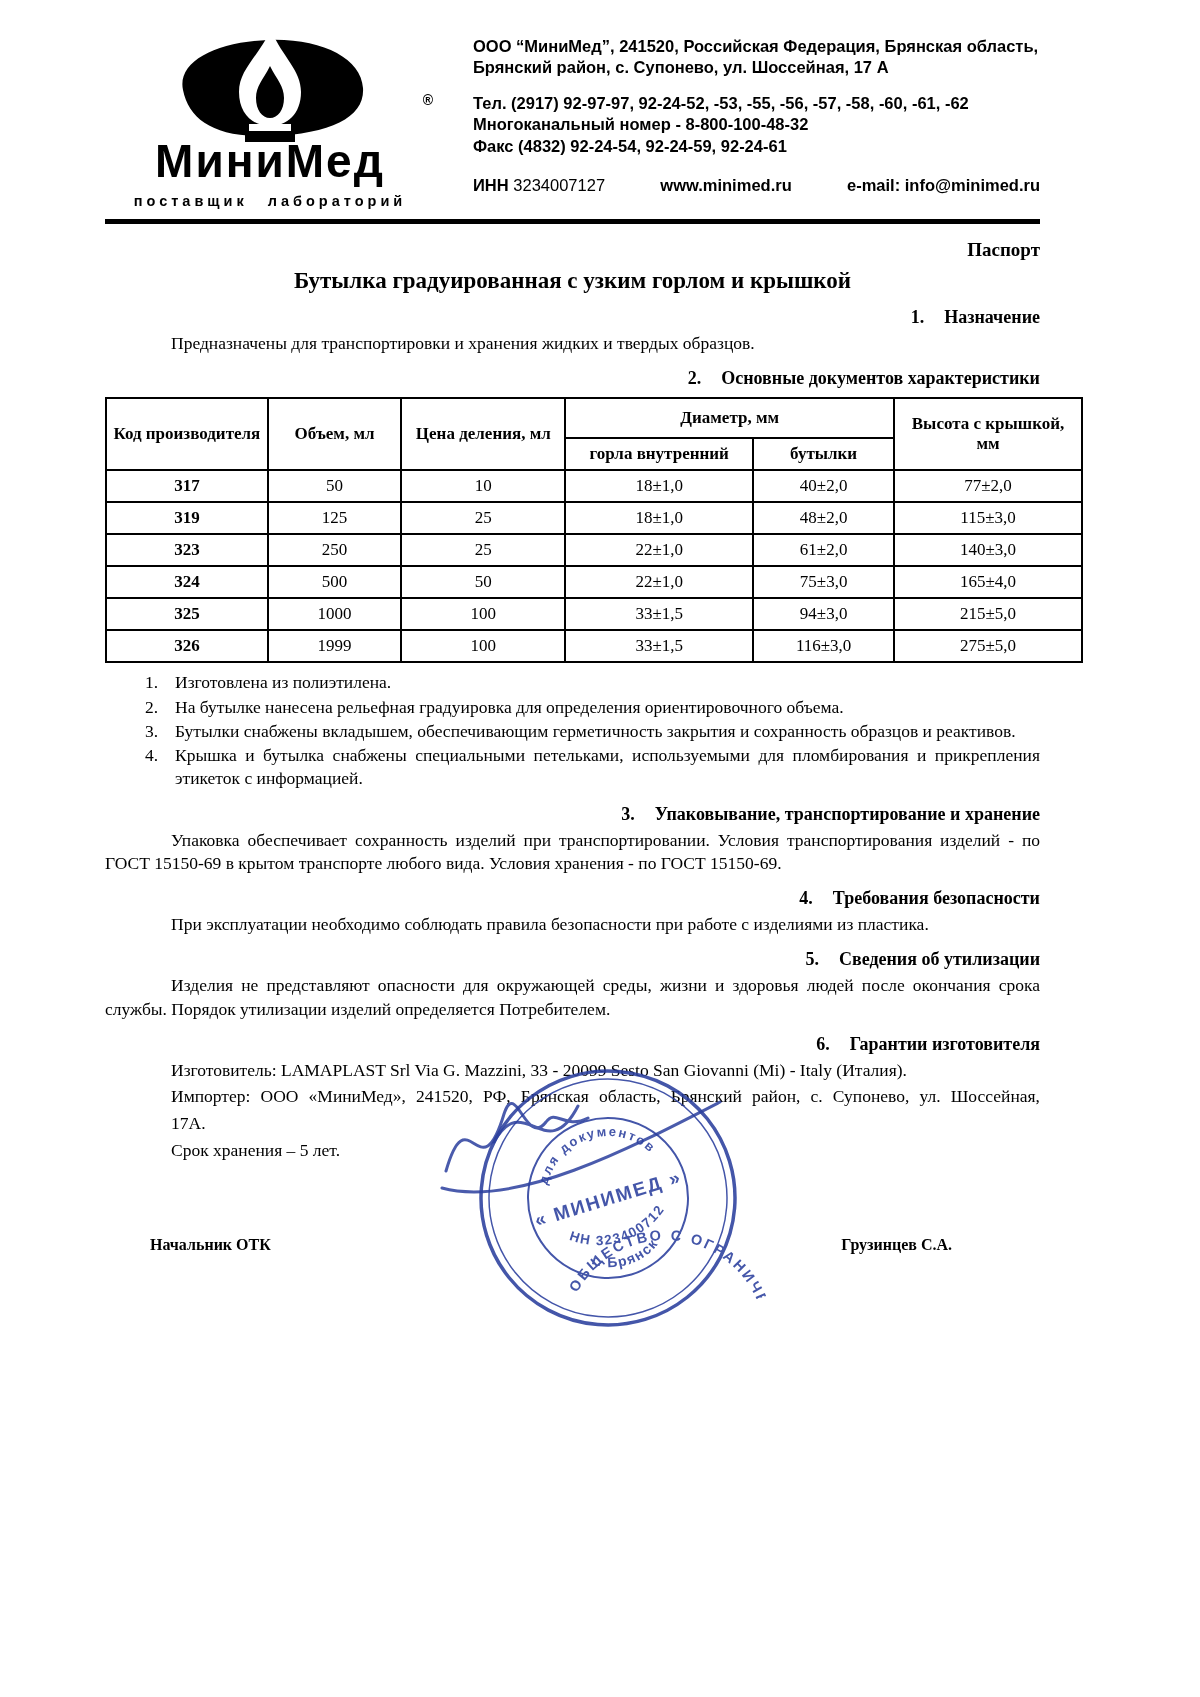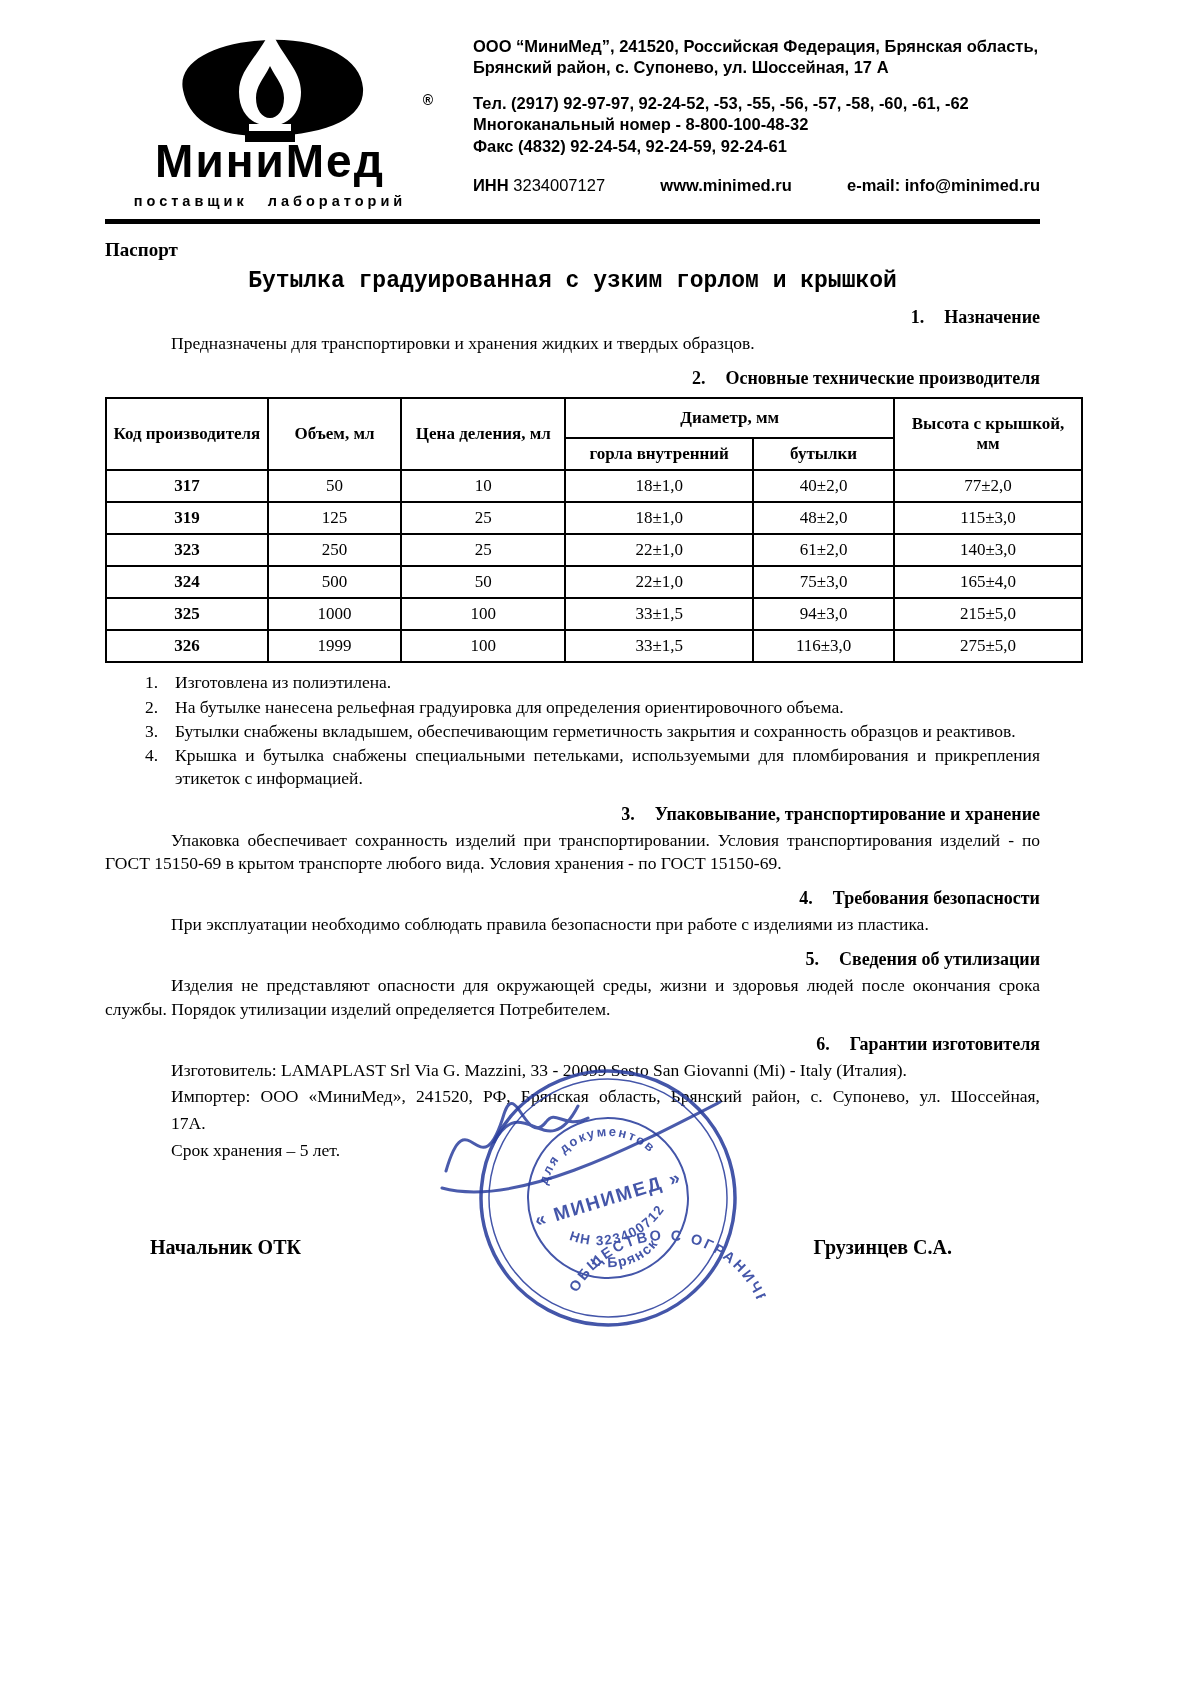--- a/index.html
+++ b/index.html
@@ -18,22 +18,22 @@
   .tagline{font-family:"Liberation Sans",sans-serif;font-weight:bold;font-size:14.5px;
            letter-spacing:4px;word-spacing:12px;margin-top:9px;}
   .company{flex:1;margin-left:38px;font-family:"Liberation Sans",sans-serif;font-weight:bold;
            font-size:16.5px;line-height:1.3;padding-top:8px;}
   .company .grp{margin-bottom:14px;}
   .inn-row{display:flex;justify-content:space-between;margin-top:18px;}
   .inn-val{font-weight:normal;}
   .rule{height:5px;background:#000;margin-top:10px;}
 
   
-  .passport{text-align:left;font-weight:bold;font-size:19px;margin-top:15px;}
-  .doc-title{text-align:center;font-weight:bold;font-size:23px;margin-top:7px;font-family:Liberation Mono, monospace;}
+  .passport{text-align:right;font-weight:bold;font-size:19px;margin-top:15px;}
+  .doc-title{text-align:center;font-weight:bold;font-size:23px;margin-top:7px;}
   .sec-h{text-align:right;font-weight:bold;font-size:18px;margin-top:13px;margin-bottom:4px;}
   .sec-num{margin-right:20px;}
   p.body{font-size:17.5px;line-height:1.33;text-align:justify;text-indent:66px;margin:3px 0;}
   .just-full{text-align:justify;text-align-last:justify;}
   .noindent{text-indent:0;}
 
   
   table.spec{border-collapse:collapse;width:978px;margin-top:8px;}
   table.spec th,table.spec td{border:2px solid #000;text-align:center;font-size:17px;
         padding:2px 4px;vertical-align:middle;}
@@ -43,21 +43,21 @@
   table.spec tbody td{height:26px;margin-top:27px;}
   table.spec tbody td:first-child{font-weight:bold;}
 
   
   .feat{display:flex;font-size:17.5px;line-height:1.33;margin:1px 0;}
   .feat .num{flex:0 0 30px;margin-left:40px;}
   .feat .txt{flex:1;text-align:justify;}
 
   
   .sig-row{display:flex;justify-content:space-between;margin-top:74px;
-           padding:0 88px 0 45px;font-weight:bold;font-size:20px;gap:27px;}
+           padding:0 88px 0 45px;font-weight:bold;font-size:16px;gap:27px;}
 
   .stamp{position:absolute;left:468px;top:1058px;color:var(--stamp-color,#2b3f9e);opacity:.88;}
   .stamp svg{transform:rotate(-17deg);}
   .stamp circle{fill:none;stroke:currentColor;}
   .stamp text,.stamp textPath{fill:currentColor;font-family:"Liberation Sans",sans-serif;}
   .st-ring{font-size:14.5px;font-weight:bold;letter-spacing:2.5px;}
   .st-docs{font-size:13px;font-weight:bold;letter-spacing:2px;}
   .st-name{font-size:19px;font-weight:bold;letter-spacing:2px;}
   .st-inn{font-size:13.5px;font-weight:bold;letter-spacing:1.5px;}
   .st-city{font-size:14px;font-weight:bold;letter-spacing:1.5px;}
@@ -111,21 +111,21 @@
 
     <div class="passport">Паспорт</div>
     <div class="doc-title">Бутылка градуированная с узким горлом и крышкой</div>
 
     <div class="sec-h">
       <span class="sec-num">1.</span><span>Назначение</span>
     </div>
     <p class="body">Предназначены для транспортировки и хранения жидких и твердых образцов.</p>
 
     <div class="sec-h">
-      <span class="sec-num">2.</span><span>Основные технические производителя</span>
+      <span class="sec-num">2.</span><span>Основные документов характеристики</span>
     </div>
 
     <table class="spec">
       <colgroup>
         <col style="width:155px">
           <col style="width:128px">
           <col style="width:157px">
         <col style="width:180px">
           <col style="width:135px">
           <col style="width:180px">

